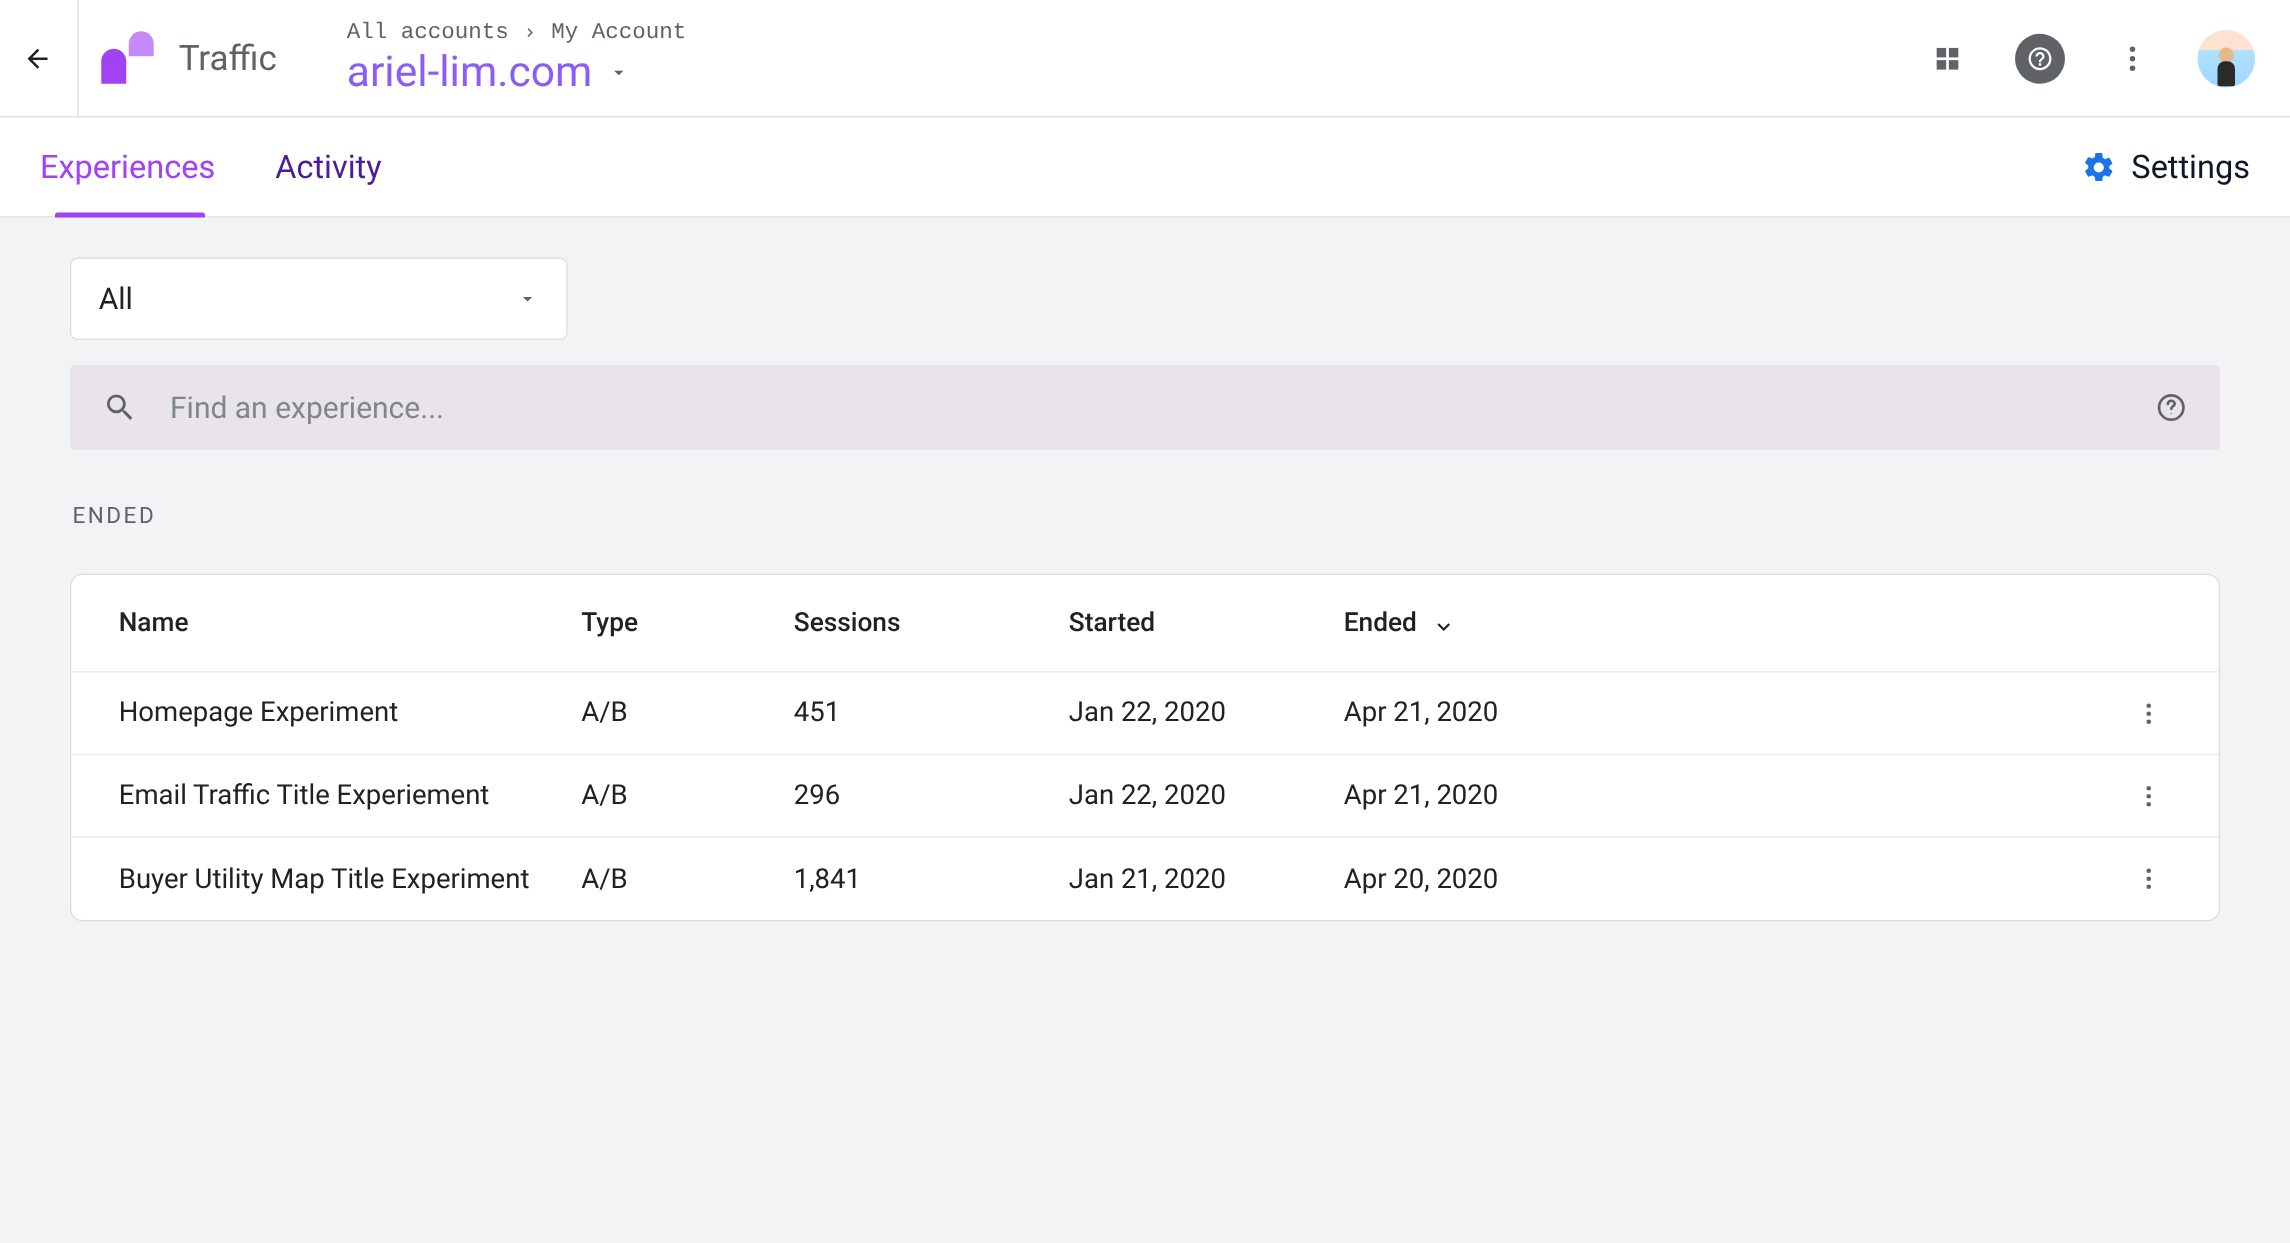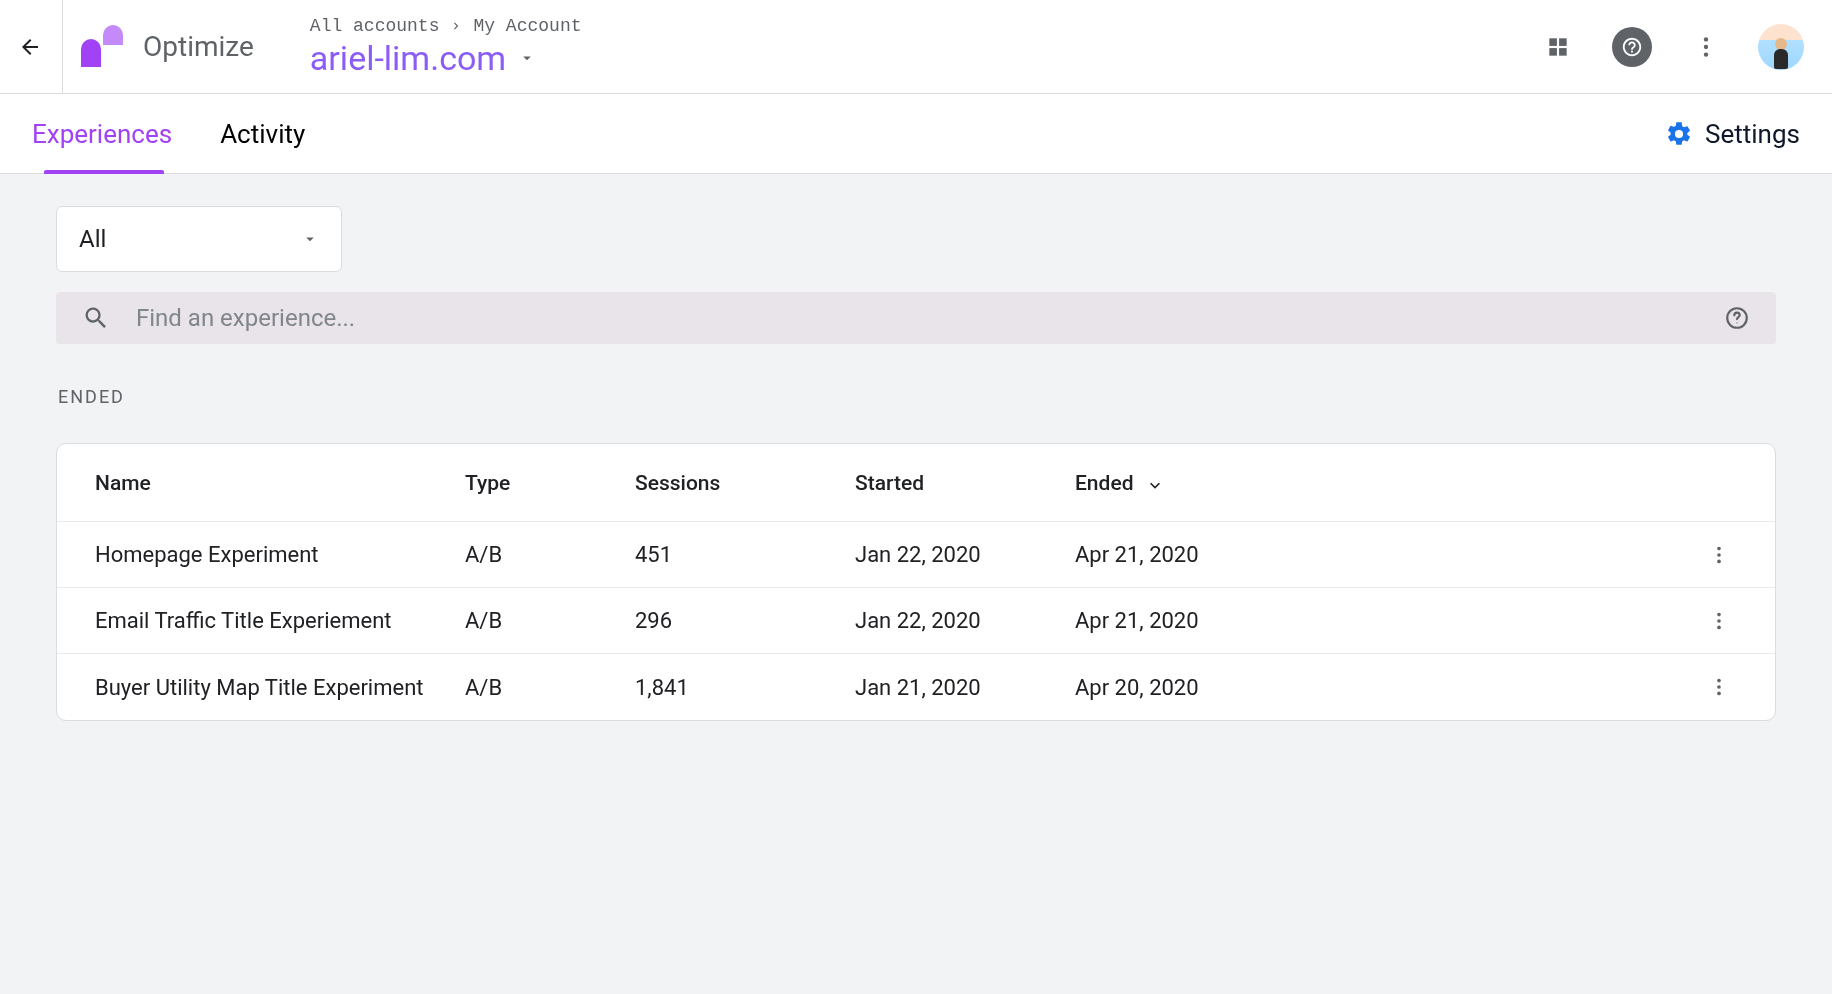--- a/index.html
+++ b/index.html
@@ -31,38 +31,38 @@
     .icon-btn { width:44px; height:44px; display:flex; align-items:center; justify-content:center; cursor:pointer; border-radius:50%; }
     .icon-btn svg { width:26px; height:26px; fill:#5f6368;}
     .help-circle { width:40px; height:40px; border-radius:50%; background:#5f6368; display:flex; align-items:center; justify-content:center;}
     .help-circle svg { fill:#fff; width:22px; height:22px;}
     .avatar { width:46px; height:46px; border-radius:50%; overflow:hidden; cursor:pointer; background: linear-gradient(to bottom, #fde2cf 0%, #fde2cf 35%, #b0e0ff 35%, #9fd7ff 100%); position:relative;}
     .avatar::after { content:''; position:absolute; left:50%; top:55%; transform:translateX(-50%); width:14px; height:20px; background:#2a2a2a; border-radius:6px 6px 2px 2px; }
     .avatar::before { content:''; position:absolute; left:50%; top:32%; transform:translateX(-50%); width:12px; height:12px; background:#e6b98c; border-radius:50%; }
 
     
     .tabstrip { height: 80px; display:flex; align-items:center; padding: 0 32px; border-bottom:1px solid #dadce0; }
-    .tab { font-size: 26px; color:#000000; margin-right: 48px; height:80px; display:flex; align-items:center; position:relative; cursor:pointer; }
+    .tab { font-size: 26px; color:#4c1d95; margin-right: 48px; height:80px; display:flex; align-items:center; position:relative; cursor:pointer; }
     .tab.active { color:#a142f4; }
     .tab.active::after { content:''; position:absolute; bottom:0; left:12px; right:8px; height:4px; background:#a142f4; border-radius:2px 2px 0 0; }
     .tabstrip-spacer { flex:1; }
     .settings-link { display:flex; align-items:center; gap:12px; color:#0f172a; font-size:26px; cursor:pointer;}
     .settings-link svg { width:28px; height:28px; fill:#1a73e8; }
 
     
     .main { background:#f1f3f4; min-height: calc(994px - 94px - 80px); padding: 32px 56px; }
 
     .action-row { display:flex; align-items:center; gap:20px; margin-bottom: 20px;}
-    .filter-dd { width:286px; height:66px; background:#fff; border:1px solid #dadce0; border-radius:6px; display:flex; align-items:center; padding: 0 22px; cursor:pointer; }
+    .filter-dd { width:398px; height:66px; background:#fff; border:1px solid #dadce0; border-radius:6px; display:flex; align-items:center; padding: 0 22px; cursor:pointer; }
     .filter-dd .label { font-size:24px; color:#202124; flex:1; }
     .filter-dd svg { width:18px; height:18px; fill:#5f6368; }
     .action-row-spacer { flex:1; }
     .create-btn { height:54px; padding: 0 30px; background:#1a73e8; color:#fff; font-size:22px; font-weight:500; border:none; border-radius:6px; cursor:pointer; }
 
-    .search-bar { height:52px; background:#e8e4ea; border-radius:4px; display:flex; align-items:center; padding: 0 26px; gap:26px; }
+    .search-bar { height:68px; background:#e8e4ea; border-radius:4px; display:flex; align-items:center; padding: 0 26px; gap:26px; }
     .search-bar .si { width:28px; height:28px; fill:#5f6368; }
     .search-bar input { flex:1; border:none; background:transparent; outline:none; font-size:24px; color:#202124; }
     .search-bar input::placeholder { color:#80868b; }
     .search-bar .hi { width:26px; height:26px; fill:none; stroke:#5f6368; stroke-width:2;}
 
     .section-label { font-size:18px; color:#5f6368; letter-spacing:2px; margin:42px 0 18px 2px; }
 
     .table-card { background:#fff; border:1px solid #dadce0; border-radius:10px; overflow:hidden;margin-top:36px;}
     .trow { display:grid; grid-template-columns: 370px 170px 220px 220px 250px 1fr; align-items:center; height:66px; padding: 0 38px; border-bottom:1px solid #e8eaed; }
     .trow:last-child { border-bottom:none; }
@@ -83,21 +83,21 @@
         <path d="M20 11H7.83l5.59-5.59L12 4l-8 8 8 8 1.41-1.41L7.83 13H20z" fill="#202124"></path>
       </svg>
   </div>
   <div class="vsep"></div>
 
   <div class="brand">
     <div class="logo">
       <div class="p2"></div>
         <div class="p1"></div>
     </div>
-    <div class="brand-name">Optimize</div>
+    <div class="brand-name">Traffic</div>
   </div>
 
   <div class="container-ctx">
     <div class="breadcrumb">
       <span>All accounts</span>
       <svg width="14" height="14" viewBox="0 0 24 24">
           <path d="M8.59 16.59L13.17 12 8.59 7.41 10 6l6 6-6 6z" fill="#5f6368"></path>
         </svg>
       <span>My Account</span>
     </div>

